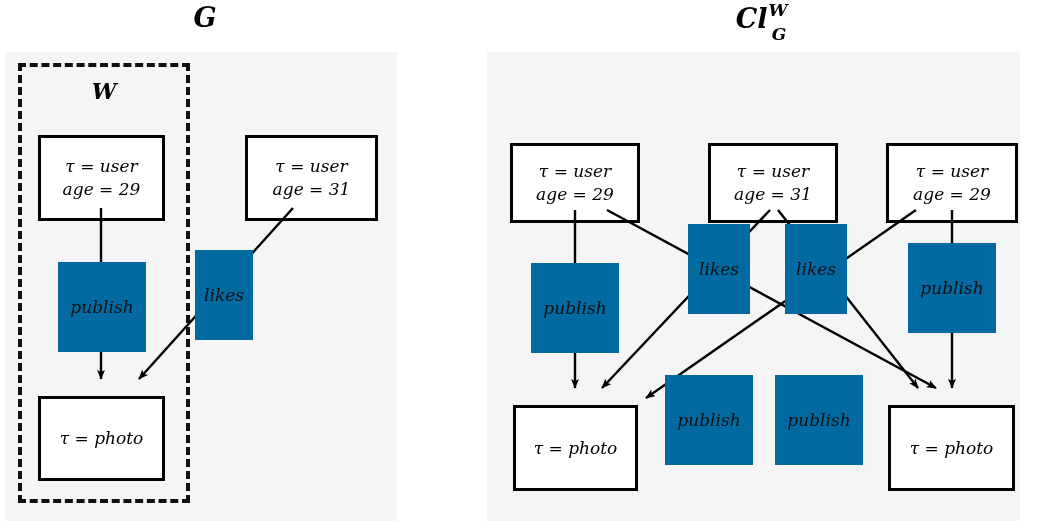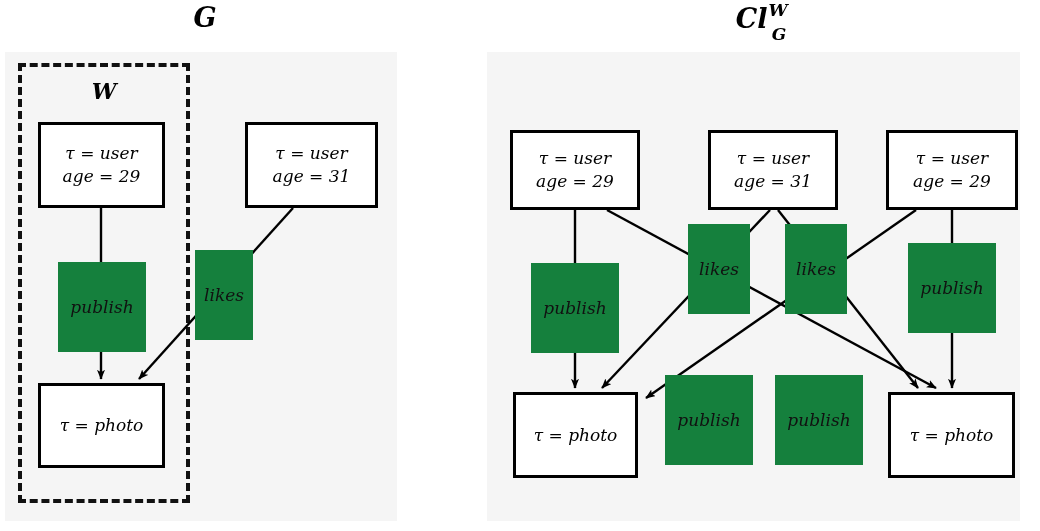--- a/index.html
+++ b/index.html
@@ -61,26 +61,27 @@
     display:flex;
     flex-direction:column;
     align-items:center;
     justify-content:center;
     font-family:"DejaVu Serif", serif;
     font-style:italic;
     font-size:17px;
     color:#000;
     line-height:1.35;
     white-space:nowrap;
+    margin-top:13px;
   }
   .node .line{ display:block; }
 
   .edge-label{
     position:absolute;
-    background:#15803d;
+    background:#0369a1;
     font-family:"DejaVu Serif", serif;
     font-style:italic;
     font-size:17px;
     color:#111;
     white-space:nowrap;
     display:flex;
     align-items:center;
     justify-content:center;
     z-index:5;
   }

